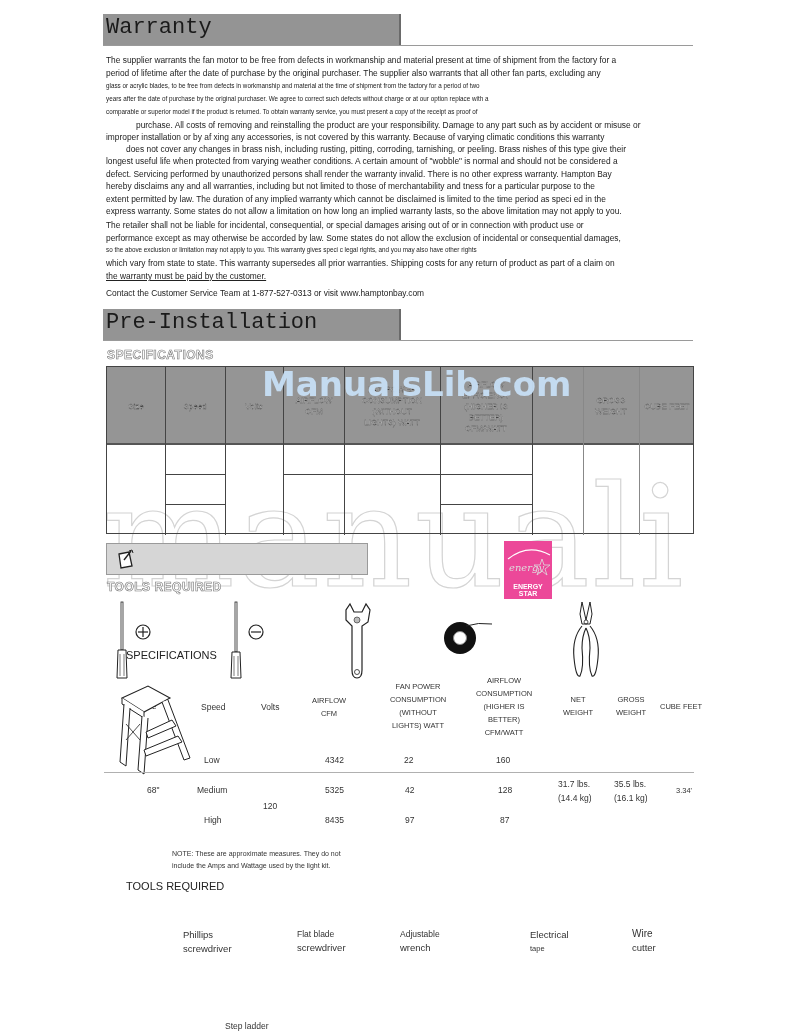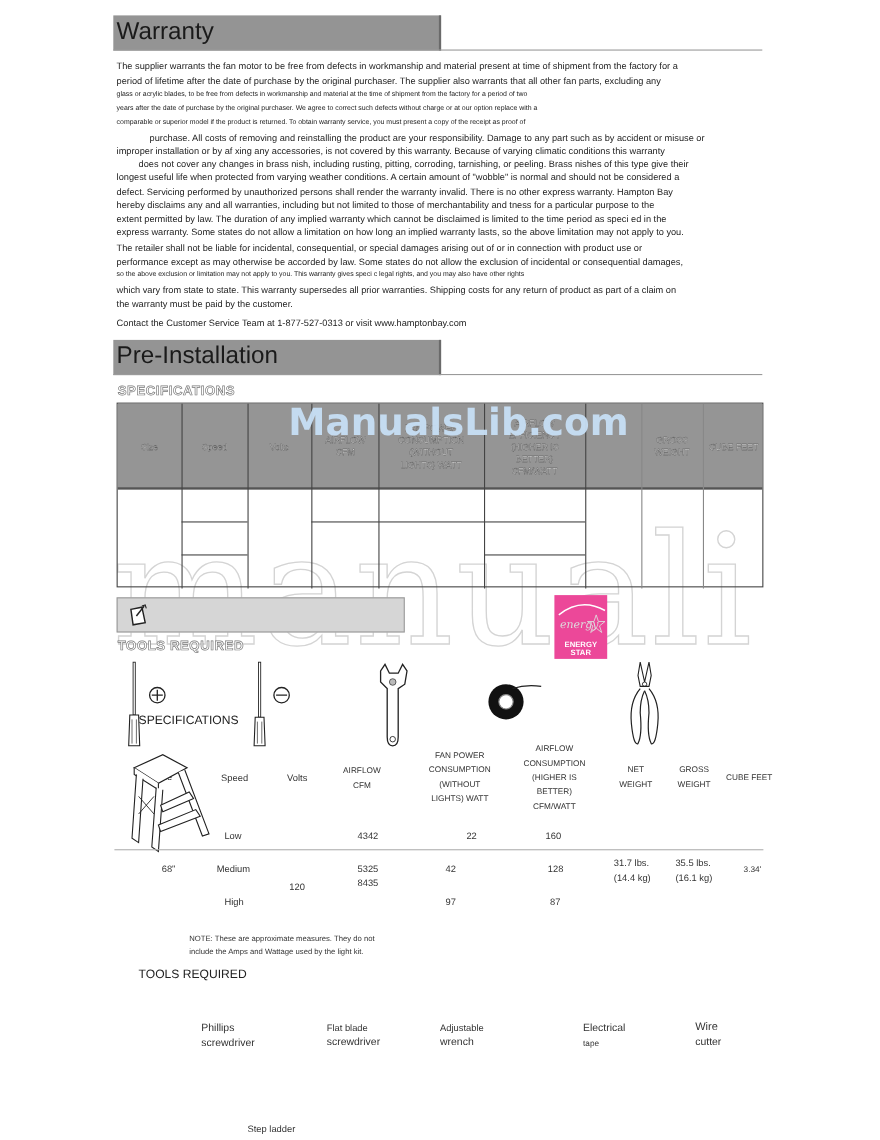--- a/index.html
+++ b/index.html
@@ -8,21 +8,21 @@
 
   .abs { position: absolute; }
 
   
   .sec-bar {
     position: absolute; left: 103px; height: 32px; width: 298px;
     background: #949494; border-right: 2px solid #6a6a6a;
   }
   .sec-bar span {
     position: absolute; left: 3px; top: 1px; font-size: 22px; color: #1a1a1a;
-    font-family: Liberation Sans, sans-serif;
+    font-family: Liberation Mono, monospace;
   }
   .sec-rule { position: absolute; left: 103px; width: 590px; height: 1px; background: #9a9a9a; }
 
   
   .w-line { position: absolute; left: 106px; font-size: 8.4px; line-height: 10px; white-space: nowrap; color: #222; }
   .w-small { font-size: 6.3px; }
 
   
   .outline-h {
     position: absolute; font-size: 12px; font-weight: bold; letter-spacing: 0.5px;
@@ -81,21 +81,21 @@
   <div class="w-line" style="top:144px;padding-left:20px;">does not cover any changes in brass nish, including rusting, pitting, corroding, tarnishing, or peeling. Brass nishes of this type give their</div>
   <div class="w-line" style="top:156px;">longest useful life when protected from varying weather conditions. A certain amount of "wobble" is normal and should not be considered a</div>
   <div class="w-line" style="top:169px;">defect. Servicing performed by unauthorized persons shall render the warranty invalid. There is no other express warranty. Hampton Bay</div>
   <div class="w-line" style="top:181px;">hereby disclaims any and all warranties, including but not limited to those of merchantability and tness for a particular purpose to the</div>
   <div class="w-line" style="top:194px;">extent permitted by law. The duration of any implied warranty which cannot be disclaimed is limited to the time period as speci ed in the</div>
   <div class="w-line" style="top:206px;">express warranty. Some states do not allow a limitation on how long an implied warranty lasts, so the above limitation may not apply to you.</div>
   <div class="w-line" style="top:220px;">The retailer shall not be liable for incidental, consequential, or special damages arising out of or in connection with product use or</div>
   <div class="w-line" style="top:233px;">performance except as may otherwise be accorded by law. Some states do not allow the exclusion of incidental or consequential damages,</div>
   <div class="w-line w-small" style="top:245px;">so the above exclusion or limitation may not apply to you. This warranty gives speci c legal rights, and you may also have other rights</div>
   <div class="w-line" style="top:258px;">which vary from state to state. This warranty supersedes all prior warranties. Shipping costs for any return of product as part of a claim on</div>
-  <div class="w-line" style="top:271px;">the warranty must be paid by the customer.</div>
+  <div class="w-line" style="top:271px;text-decoration:underline;">the warranty must be paid by the customer.</div>
   <div class="w-line" style="top:288px;">Contact the Customer Service Team at 1-877-527-0313 or visit www.hamptonbay.com</div>
 </div>
 
 <div class="sec-bar" style="top:309px;">
   <span>Pre-Installation</span>
 </div>
 <div class="sec-rule" style="top:340px;"></div>
 
 <div class="outline-h" style="left:107px; top:348px;">SPECIFICATIONS</div>
 
@@ -221,21 +221,21 @@
   <path d="M10 20 L6 78 L12 82 L16 24" fill="#fff" stroke="#222" stroke-width="1"></path>
   <path d="M28 32 L24 86 L30 90 L34 34" fill="#fff" stroke="#222" stroke-width="1"></path>
   <path d="M48 18 L70 76 L76 74 L54 16" fill="#fff" stroke="#222" stroke-width="1"></path>
   <path d="M32 48 L58 36 L62 42 L34 54 Z" fill="#fff" stroke="#222" stroke-width="1"></path>
   <path d="M30 66 L64 52 L68 58 L32 72 Z" fill="#fff" stroke="#222" stroke-width="1"></path>
   <path d="M12 40 L26 56 M26 40 L12 56" stroke="#222" stroke-width="0.8"></path>
 </svg>
 
 <div class="t" style="left:204px;top:754px;text-align:right;">Low</div>
 <div class="t" style="left:325px;top:754px;">4342</div>
-<div class="t" style="left:424px;top:754px;">22</div>
+<div class="t" style="left:404px;top:754px;">22</div>
 <div class="t" style="left:496px;top:754px;">160</div>
 
 <div class="spec-rule"></div>
 
 <div class="t" style="left:147px;top:784px;">68"</div>
 <div class="t" style="left:197px;top:784px;">Medium</div>
 <div class="t" style="left:263px;top:800px;">120</div>
 <div class="t" style="left:325px;top:784px;">5325</div>
 <div class="t" style="left:405px;top:784px;">42</div>
 <div class="t" style="left:498px;top:784px;">128</div>
@@ -243,21 +243,21 @@
   <div>31.7 lbs.</div>
   <div>(14.4 kg)</div>
 </div>
 <div class="t" style="left:614px;top:777px;text-align:left;line-height:14px;">
   <div>35.5 lbs.</div>
   <div>(16.1 kg)</div>
 </div>
 <div class="t tsm" style="left:676px;top:784px;">3.34'</div>
 
 <div class="t" style="left:204px;top:814px;">High</div>
-<div class="t" style="left:325px;top:796px;text-align:center;">8435</div>
+<div class="t" style="left:325px;top:814px;text-align:center;">8435</div>
 <div class="t" style="left:405px;top:814px;">97</div>
 <div class="t" style="left:500px;top:814px;">87</div>
 
 <div class="t" style="left:172px;top:848px;font-size:7px;text-align:left;line-height:12px;">
   <div>NOTE: These are approximate measures. They do not</div>
   <div>include the Amps and Wattage used by the light kit.</div>
 </div>
 
 <div class="t" style="left:126px;top:880px;font-size:11px;text-align:left;color:#222;">TOOLS REQUIRED</div>
 

